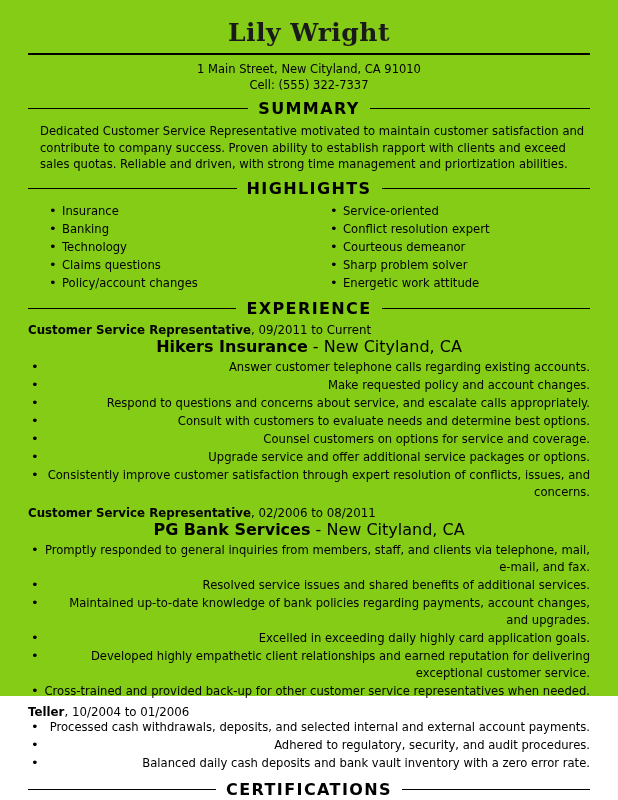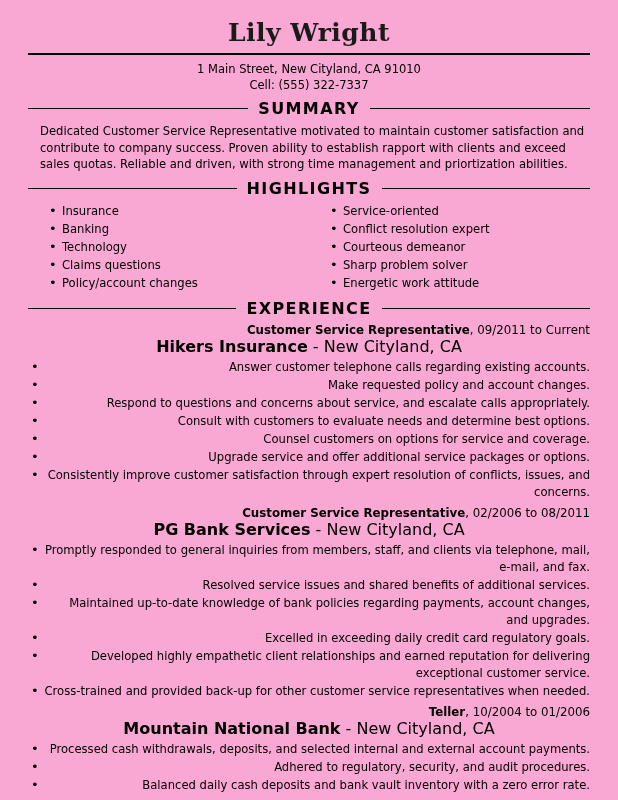--- a/index.html
+++ b/index.html
@@ -10,24 +10,24 @@
   body {
     width: 618px;
     height: 800px;
     font-family: "DejaVu Sans", sans-serif;
     color: #000000;
     overflow: hidden;
   }
   .page {
     position: relative;
     width: 618px;
-    height: 800px;
+    height: 696px;
     box-sizing: border-box;
     padding: 10px 28px 0 28px;
-    background: #f9a8d4;
+    background: #84cc16;
   }
   .name {
     text-align: center;
     font-family: "DejaVu Serif", serif;
     font-size: 25px;
     font-weight: bold;
     letter-spacing: 0.5px;
     margin: 8px 0 6px 0;
     color: #1a1a1a;
   }
@@ -93,21 +93,21 @@
     top: -1px;
     font-size: 13px;
   }
   .highlights .col ul.bullets li {
     padding-left: 34px;
   }
   .highlights .col ul.bullets li:before {
     left: 21px;
   }
   .job-title {
-    text-align: right;
+    text-align: left;
     font-size: 11.8px;
     margin-top: 5px;
   }
   .job-title .bold {
     font-weight: bold;
   }
   .job-company {
     text-align: center;
     font-size: 16px;
     margin-bottom: 3px;
@@ -204,32 +204,29 @@
     <div class="job-title">
       <span class="bold">Customer Service Representative</span><span>, 02/2006 to 08/2011</span>
     </div>
     <div class="job-company">
       <span class="bold">PG Bank Services</span><span> - New Cityland, CA</span>
     </div>
     <ul class="bullets job-duties">
       <li>Promptly responded to general inquiries from members, staff, and clients via telephone, mail, e-mail, and fax.</li>
       <li>Resolved service issues and shared benefits of additional services.</li>
       <li>Maintained up-to-date knowledge of bank policies regarding payments, account changes, and upgrades.</li>
-      <li>Excelled in exceeding daily credit card regulatory goals.</li>
+      <li>Excelled in exceeding daily highly card application goals.</li>
       <li>Developed highly empathetic client relationships and earned reputation for delivering exceptional customer service.</li>
       <li>Cross-trained and provided back-up for other customer service representatives when needed.</li>
     </ul>
   </div>
 
   <div>
     <div class="job-title">
       <span class="bold">Teller</span><span>, 10/2004 to 01/2006</span>
-    </div>
-    <div class="job-company">
-      <span class="bold">Mountain National Bank</span><span> - New Cityland, CA</span>
     </div>
     <ul class="bullets job-duties">
       <li>Processed cash withdrawals, deposits, and selected internal and external account payments.</li>
       <li>Adhered to regulatory, security, and audit procedures.</li>
       <li>Balanced daily cash deposits and bank vault inventory with a zero error rate.</li>
     </ul>
   </div>
 
   <div class="section-head cert-head">
     <span class="line"></span>

